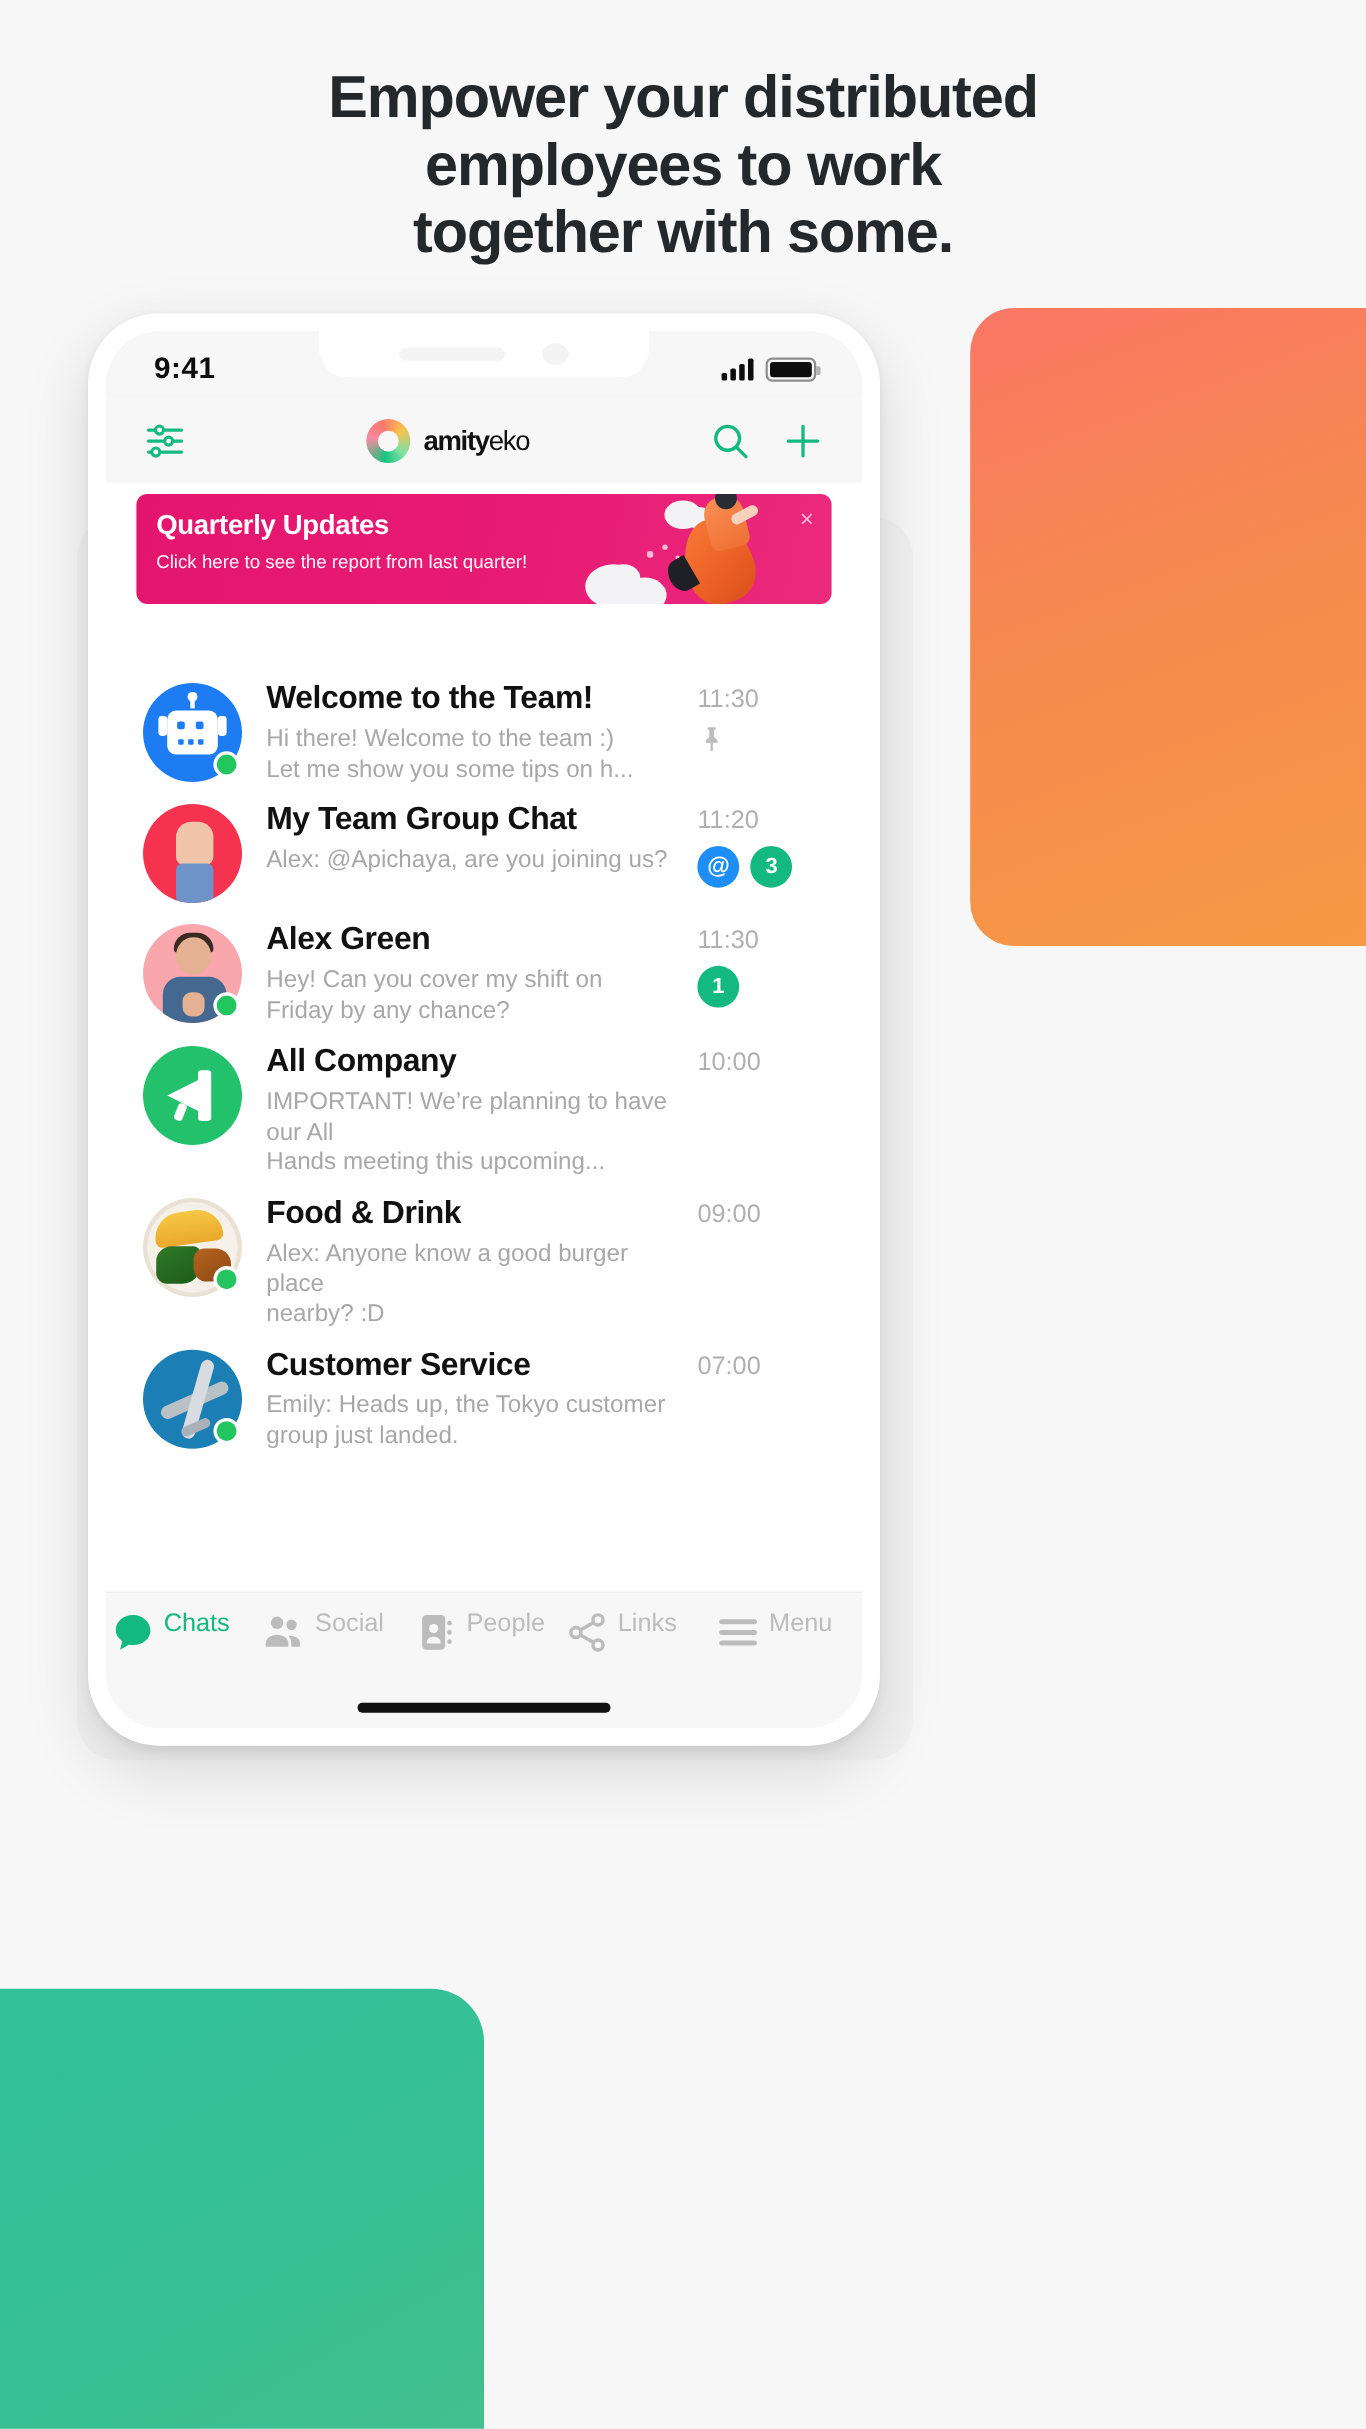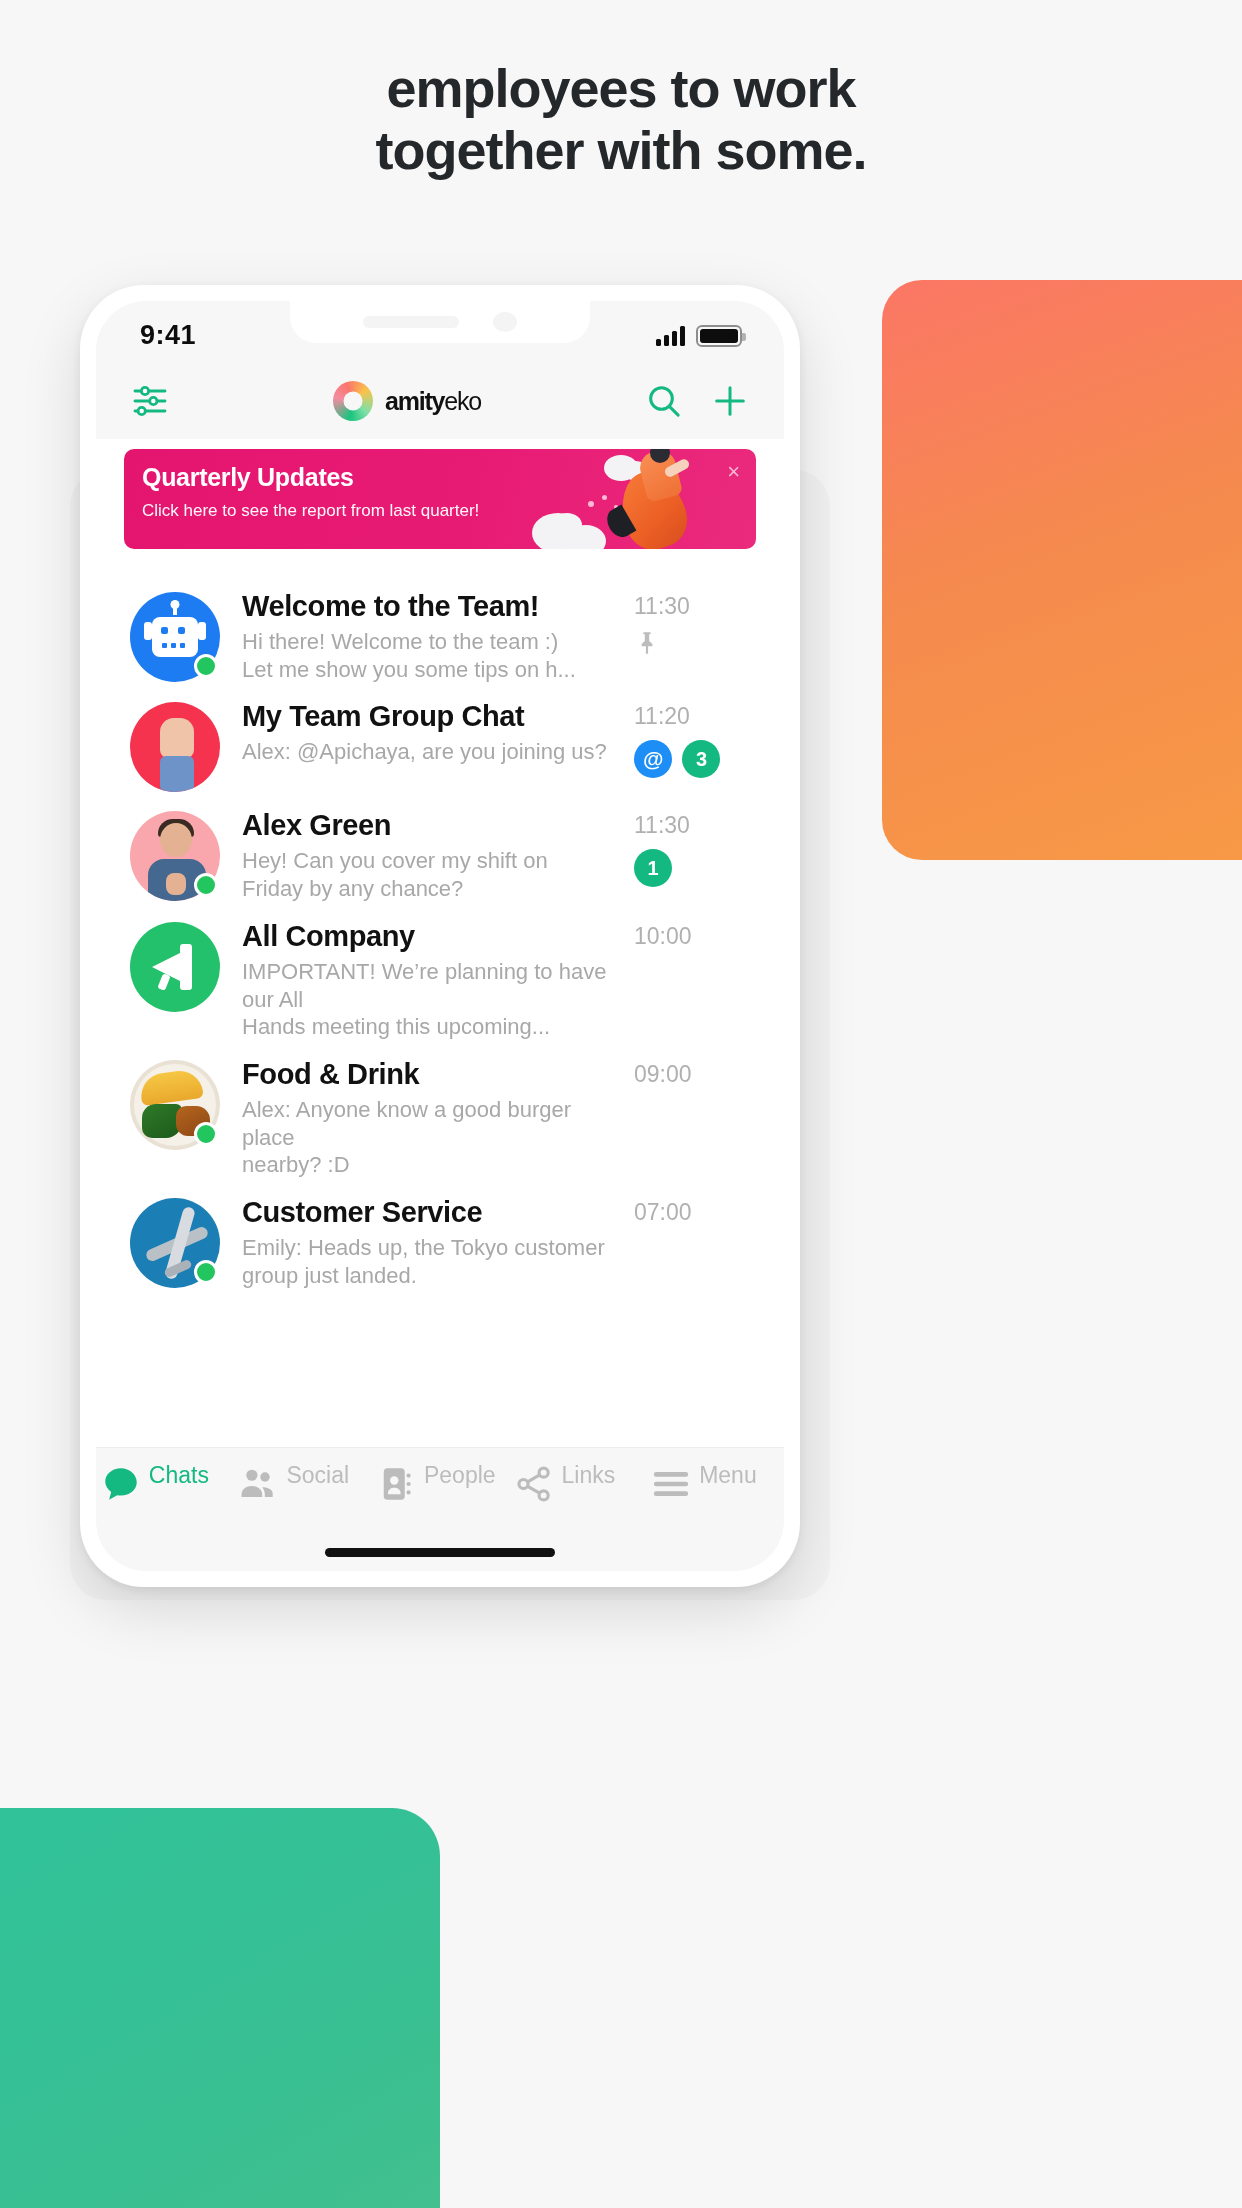--- a/index.html
+++ b/index.html
@@ -174,21 +174,21 @@
   .rider-arm{
     position:absolute; left:138px; top:14px; width:26px; height:10px;
     background:#f6d2bd; border-radius:6px; transform:rotate(-28deg);
   }
   .trail{ position:absolute; background:#ffd3e5; border-radius:50%; opacity:.85; }
   .t1{ width:6px; height:6px; left:62px; top:52px; }
   .t2{ width:5px; height:5px; left:76px; top:46px; }
   .t3{ width:4px; height:4px; left:88px; top:56px; }
 
   
-  .chat-list{ flex:1 1 auto; background:#fff; overflow:hidden; padding-top:24px; }
+  .chat-list{ flex:1 1 auto; background:#fff; overflow:hidden; padding-top:24px;margin-top:29px; }
   .chat-row{
     display:flex; align-items:flex-start;
     padding:17px 30px 0 34px;
     cursor:pointer;
   }
   .avatar-wrap{ position:relative; flex:0 0 90px; height:90px; margin-top:2px; }
   .avatar{
     width:90px; height:90px; border-radius:50%;
     display:flex; align-items:center; justify-content:center;
     overflow:hidden; position:relative;
@@ -338,20 +338,21 @@
   }
 </style>
 </head>
 <body>
 
 <div class="bg-blob-orange"></div>
 <div class="bg-blob-teal"></div>
 <div class="bg-square-grey"></div>
 
 <div class="headline">
+  <span>Empower your distributed</span>
   <span>employees to work</span>
   <span>together with some.</span>
 </div>
 
 <div class="phone">
   <div class="screen">
 
     <div class="statusbar">
       <div class="status-time">9:41</div>
       <div class="notch">

